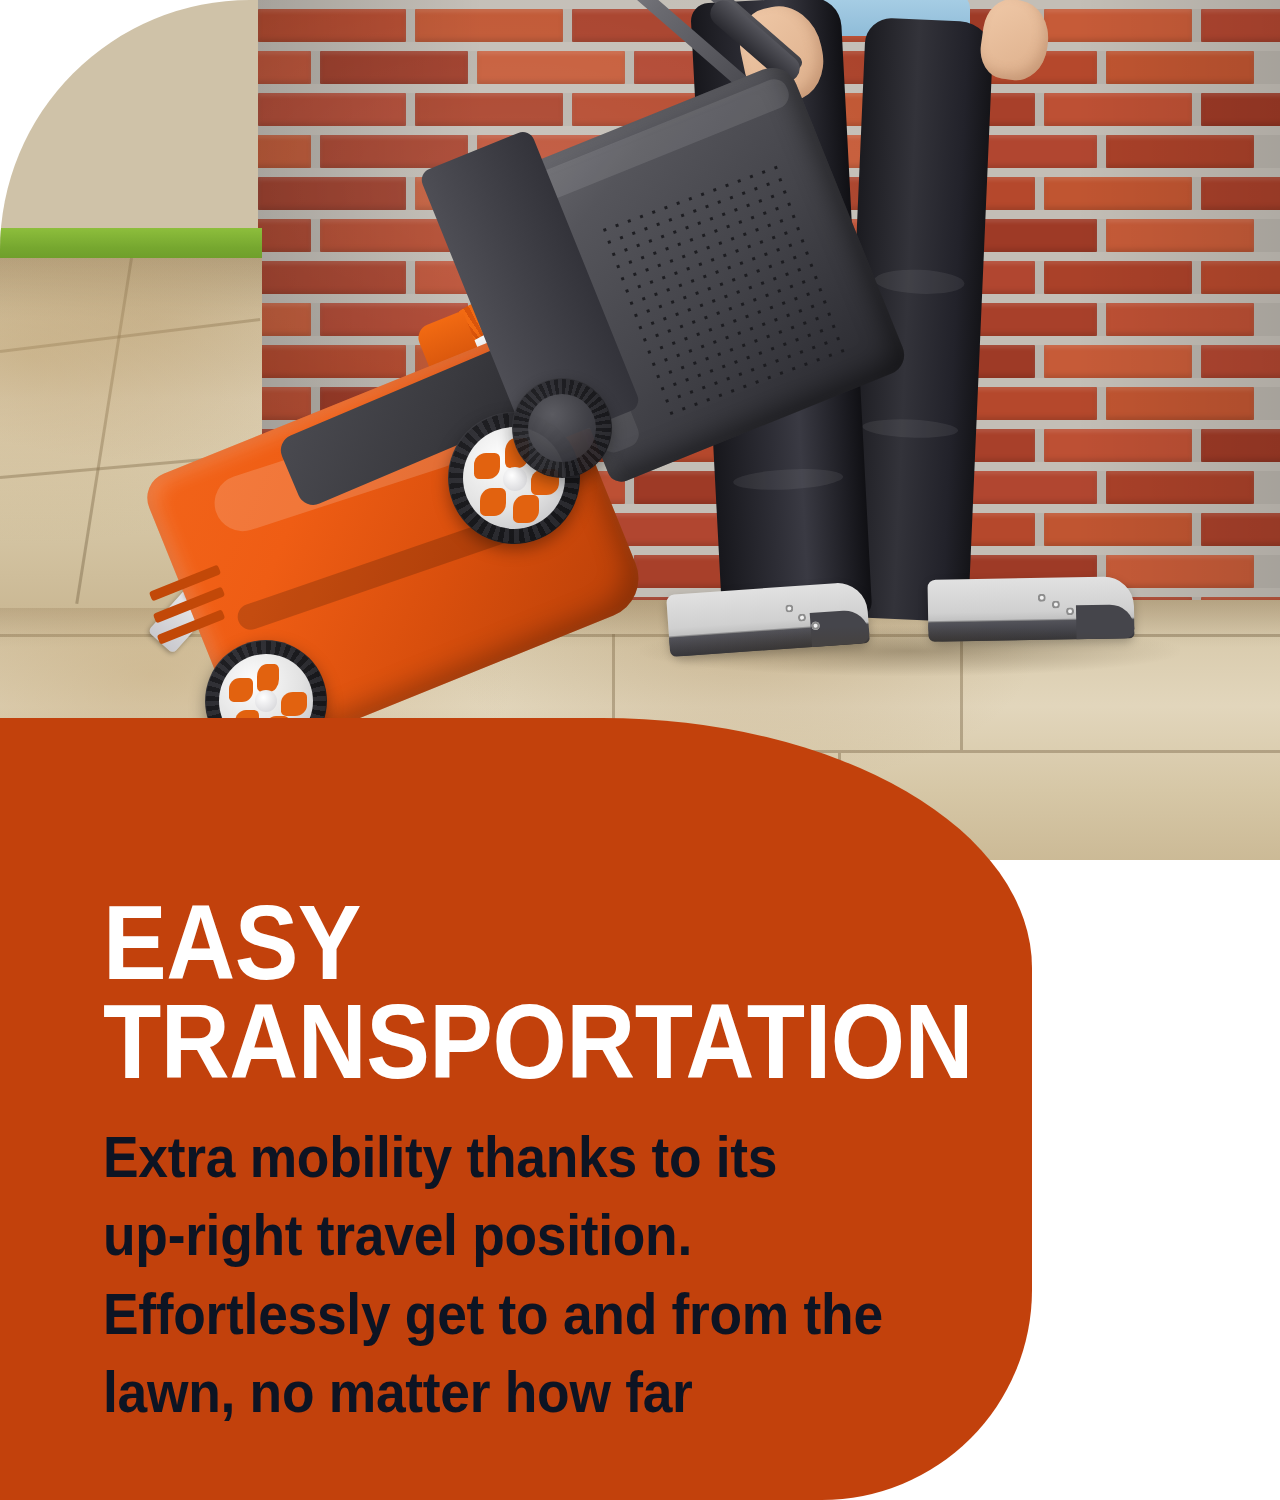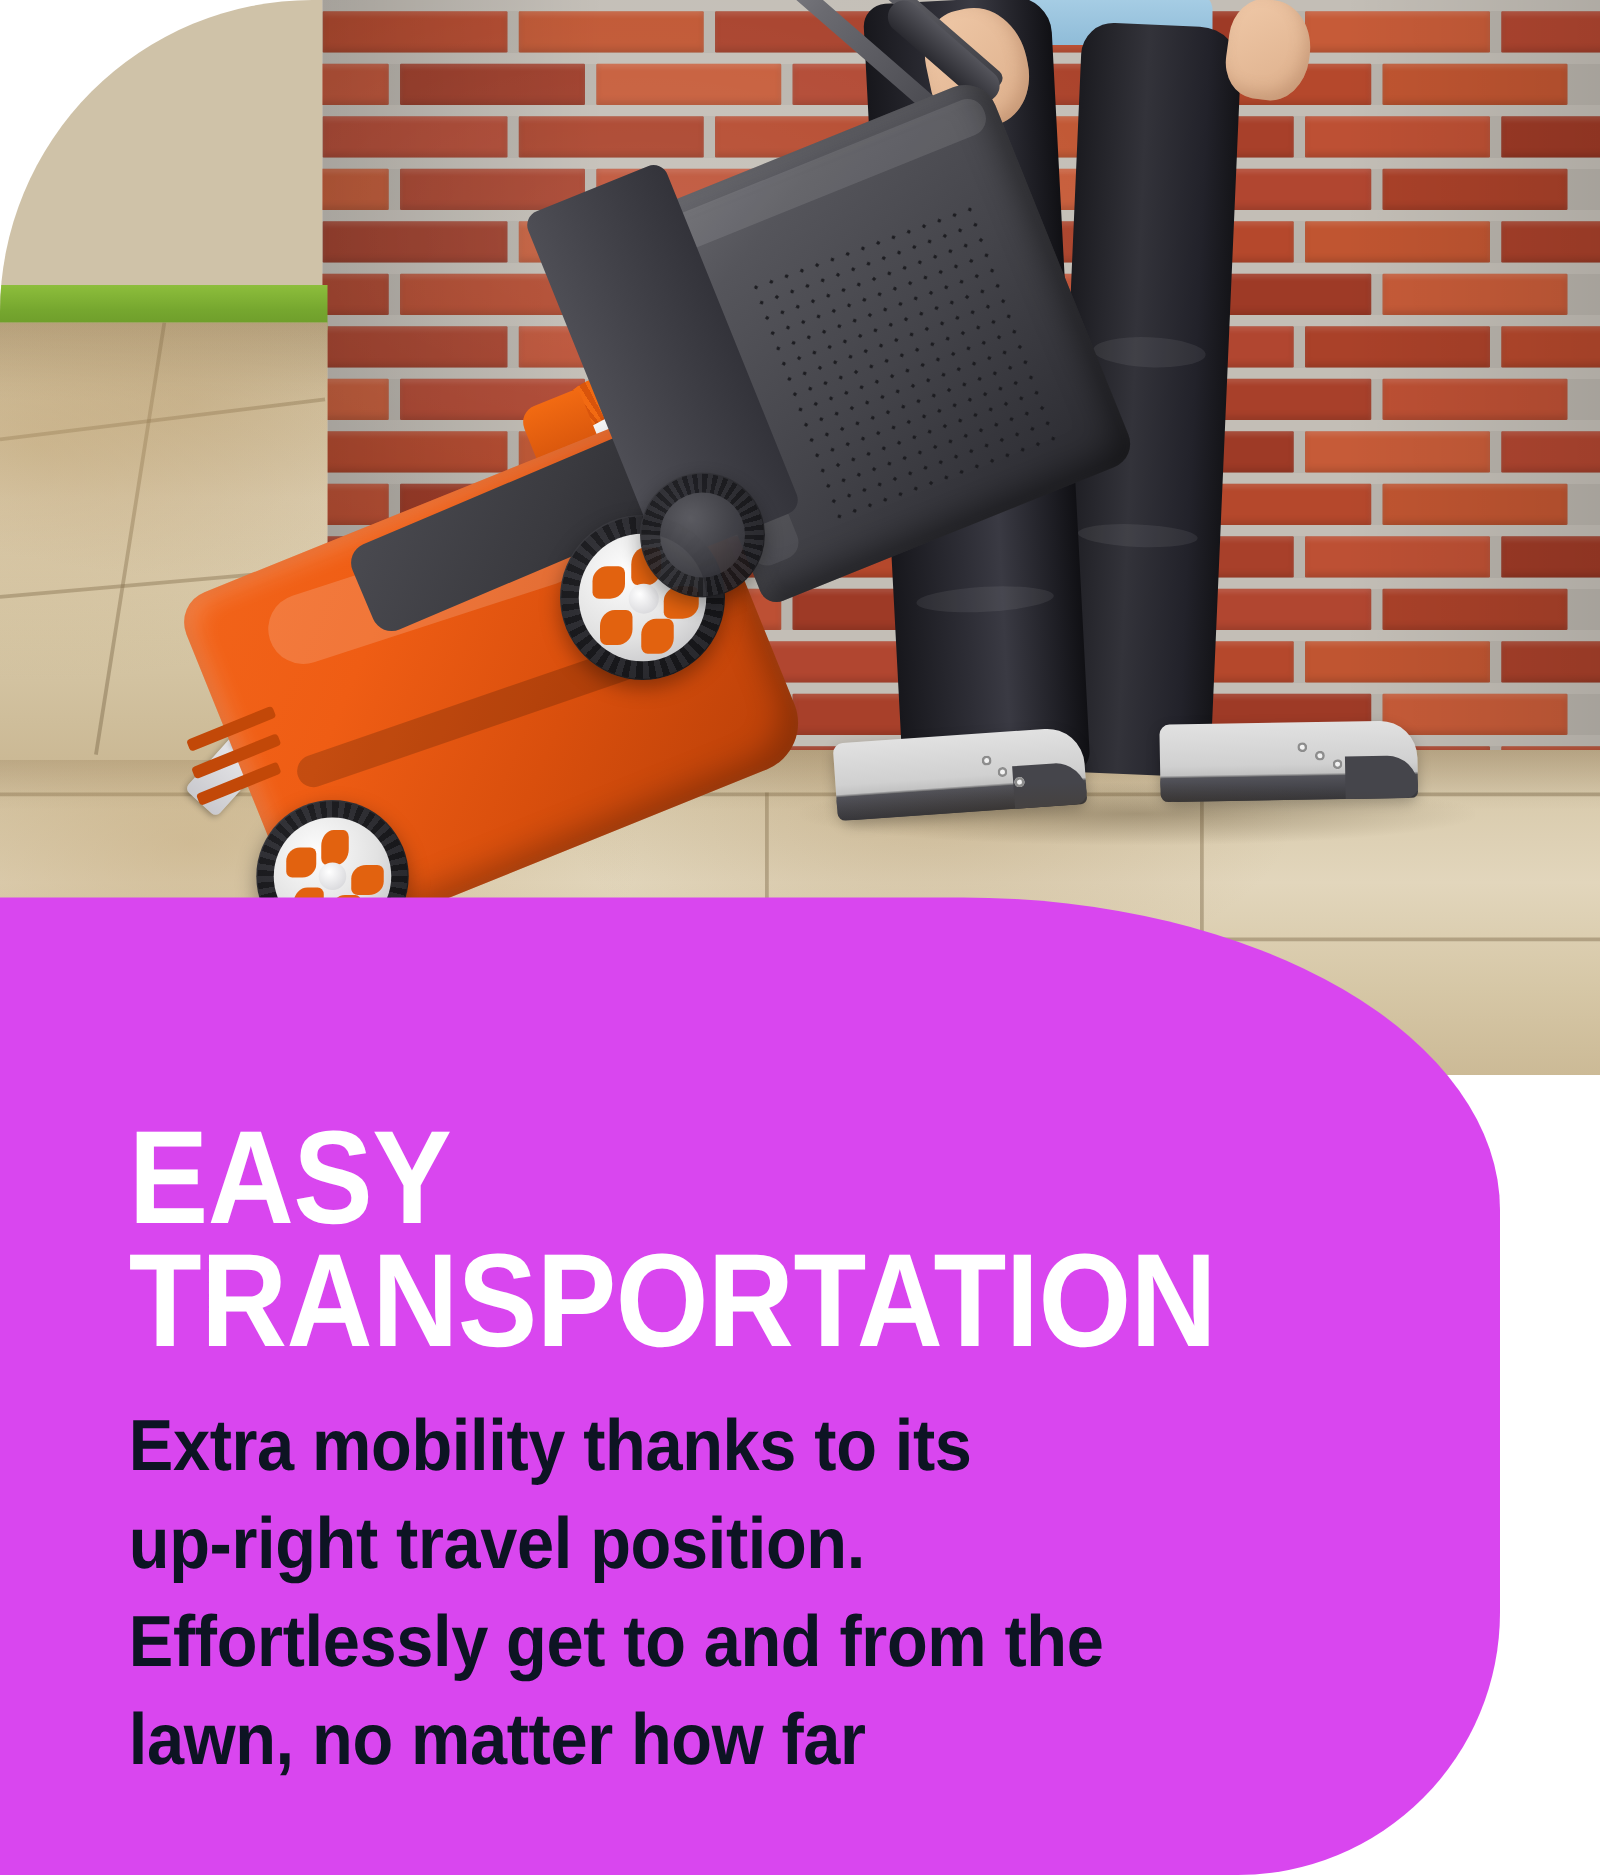--- a/index.html
+++ b/index.html
@@ -278,23 +278,23 @@
     position: absolute;
     background: #c24808;
     border-radius: 3px;
   }
 
   
   .panel {
     position: absolute;
     left: 0;
     top: 718px;
-    width: 1200px;
+    width: 1032px;
     height: 782px;
-    background: #d946ef;
+    background: #c2410c;
     border-top-right-radius: 430px 250px;
     border-bottom-right-radius: 210px;
   }
 
   .heading {
     position: absolute;
     left: 103px;
     top: 175px;
     margin: 0;
     color: #ffffff;

